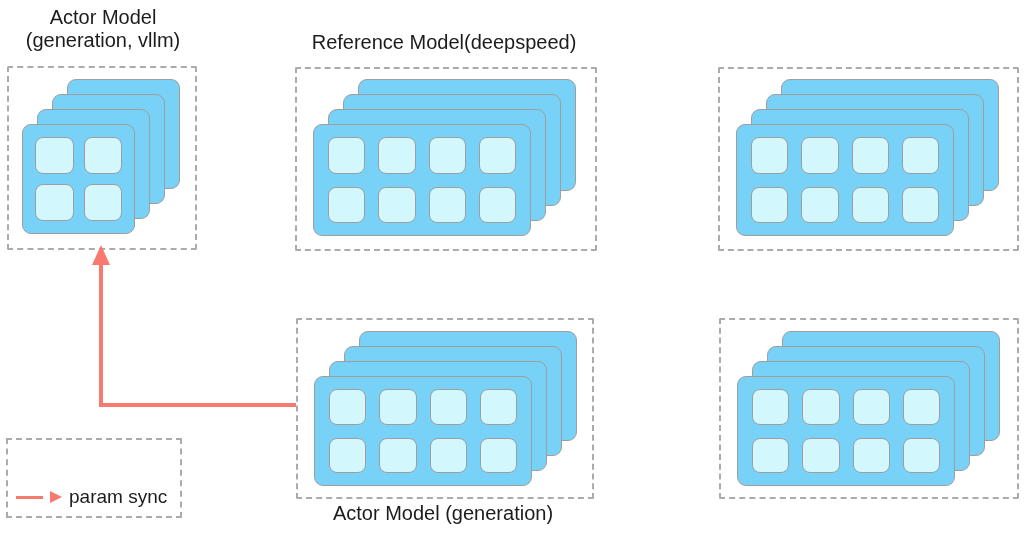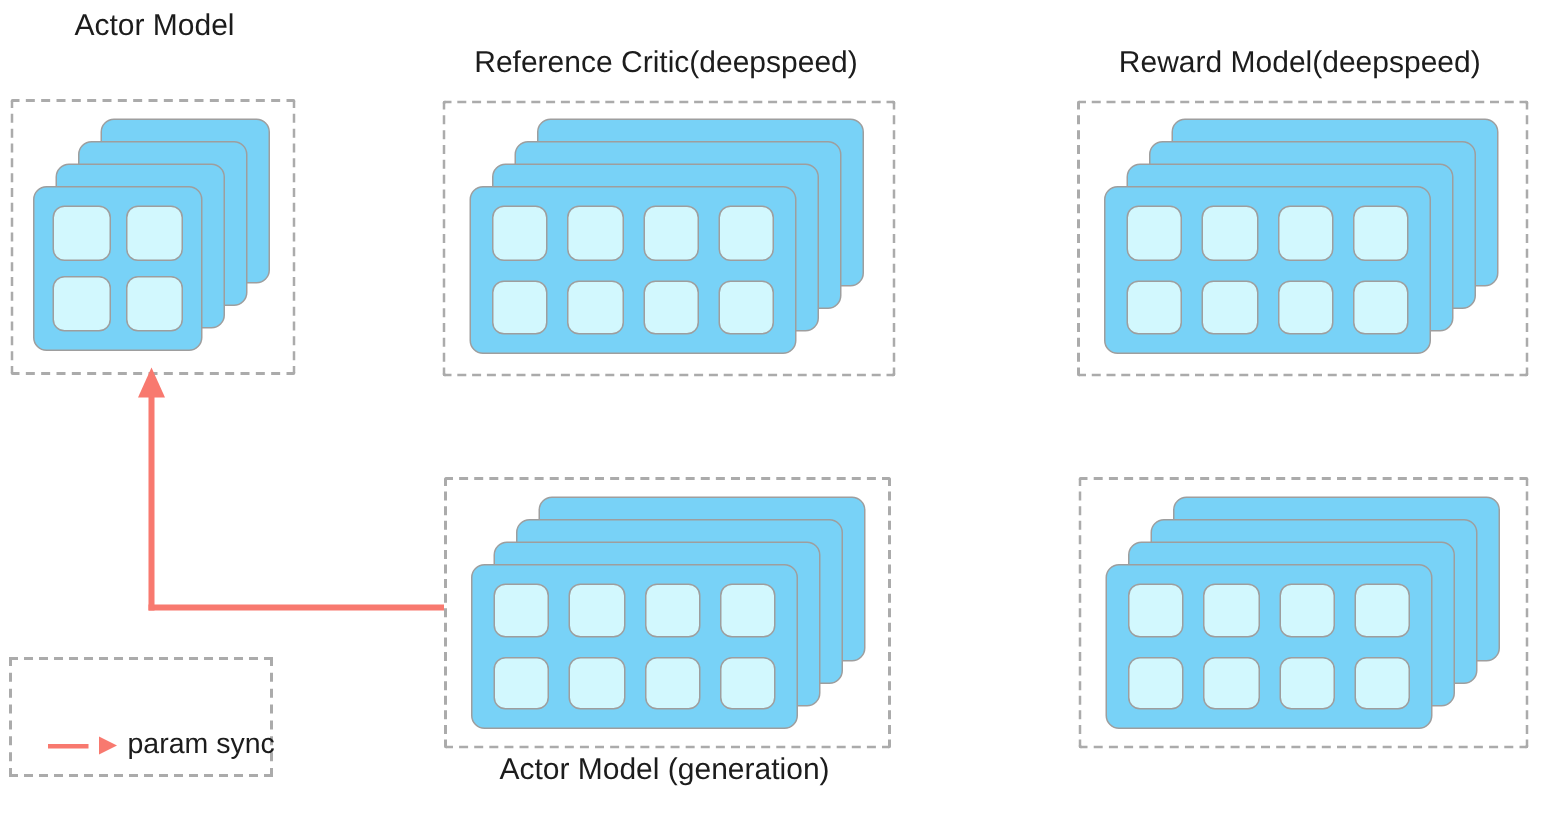--- a/index.html
+++ b/index.html
@@ -63,70 +63,70 @@
   }
   .legend-box {
     position: absolute;
     left: 6px; top: 438px;
     width: 176px; height: 80px;
     border: 2px dashed var(--box-border, #ababab);
     box-sizing: border-box;
   }
   .legend-row {
     position: absolute;
-    left: 24px; top: 46px;
+    left: 8px; top: 46px;
     display: flex;
     align-items: center;
     gap: 7px;
   }
   .legend-line { width: 27px; height: 3px; background: var(--arrow, #f8796f); }
   .legend-label { font-size: 19px; color: var(--text, #1c1c1c); white-space: nowrap; }
 </style>
 </head>
 <body>
 
 <div class="canvas" style="--card-fill: #78D2F7; --card-border: #9E9E9E; --cell-fill: #D2F8FE; --cell-border: #9E9E9E; --box-border: #ABABAB; --arrow: #F8796F; --text: #1C1C1C;">
 
   <div class="model-label" style="left:0px; top:6px; width:206px;">
     <div>Actor Model</div>
+    <div>(generation, vllm)</div>
   </div>
   <div class="model-box small" style="left:7px; top:66px; width:186px; height:180px;">
       <div class="gpu-card" style="left: 58px; top: 11px; width: 113px; height: 110px;"></div>
       <div class="gpu-card" style="left: 43px; top: 26px; width: 113px; height: 110px;"></div>
       <div class="gpu-card" style="left: 28px; top: 41px; width: 113px; height: 110px;"></div>
       <div class="gpu-card" style="left: 13px; top: 56px; width: 113px; height: 110px;">
         <div class="gpu-grid" style="grid-template-columns: repeat(2, 1fr); grid-template-rows: repeat(2, 1fr);">
           <div class="gpu-cell"></div>
           <div class="gpu-cell"></div>
           <div class="gpu-cell"></div>
           <div class="gpu-cell"></div>
         </div>
       </div>
     </div>
 
-  <div class="model-label" style="left:295px; top:31px; width:298px;">Reference Critic(deepspeed)</div>
+  <div class="model-label" style="left:295px; top:31px; width:298px;">Reference Model(deepspeed)</div>
   <div class="model-box" style="left:295px; top:67px; width:298px; height:180px;">
       <div class="gpu-card" style="left: 61px; top: 10px; width: 218px; height: 112px;"></div>
       <div class="gpu-card" style="left: 46px; top: 25px; width: 218px; height: 112px;"></div>
       <div class="gpu-card" style="left: 31px; top: 40px; width: 218px; height: 112px;"></div>
       <div class="gpu-card" style="left: 16px; top: 55px; width: 218px; height: 112px;">
         <div class="gpu-grid" style="grid-template-columns: repeat(4, 1fr); grid-template-rows: repeat(2, 1fr);">
           <div class="gpu-cell"></div>
           <div class="gpu-cell"></div>
           <div class="gpu-cell"></div>
           <div class="gpu-cell"></div>
           <div class="gpu-cell"></div>
           <div class="gpu-cell"></div>
           <div class="gpu-cell"></div>
           <div class="gpu-cell"></div>
         </div>
       </div>
     </div>
 
-  <div class="model-label" style="left:718px; top:31px; width:297px;">Reward Model(deepspeed)</div>
   <div class="model-box" style="left:718px; top:67px; width:297px; height:180px;">
       <div class="gpu-card" style="left: 61px; top: 10px; width: 218px; height: 112px;"></div>
       <div class="gpu-card" style="left: 46px; top: 25px; width: 218px; height: 112px;"></div>
       <div class="gpu-card" style="left: 31px; top: 40px; width: 218px; height: 112px;"></div>
       <div class="gpu-card" style="left: 16px; top: 55px; width: 218px; height: 112px;">
         <div class="gpu-grid" style="grid-template-columns: repeat(4, 1fr); grid-template-rows: repeat(2, 1fr);">
           <div class="gpu-cell"></div>
           <div class="gpu-cell"></div>
           <div class="gpu-cell"></div>
           <div class="gpu-cell"></div>

